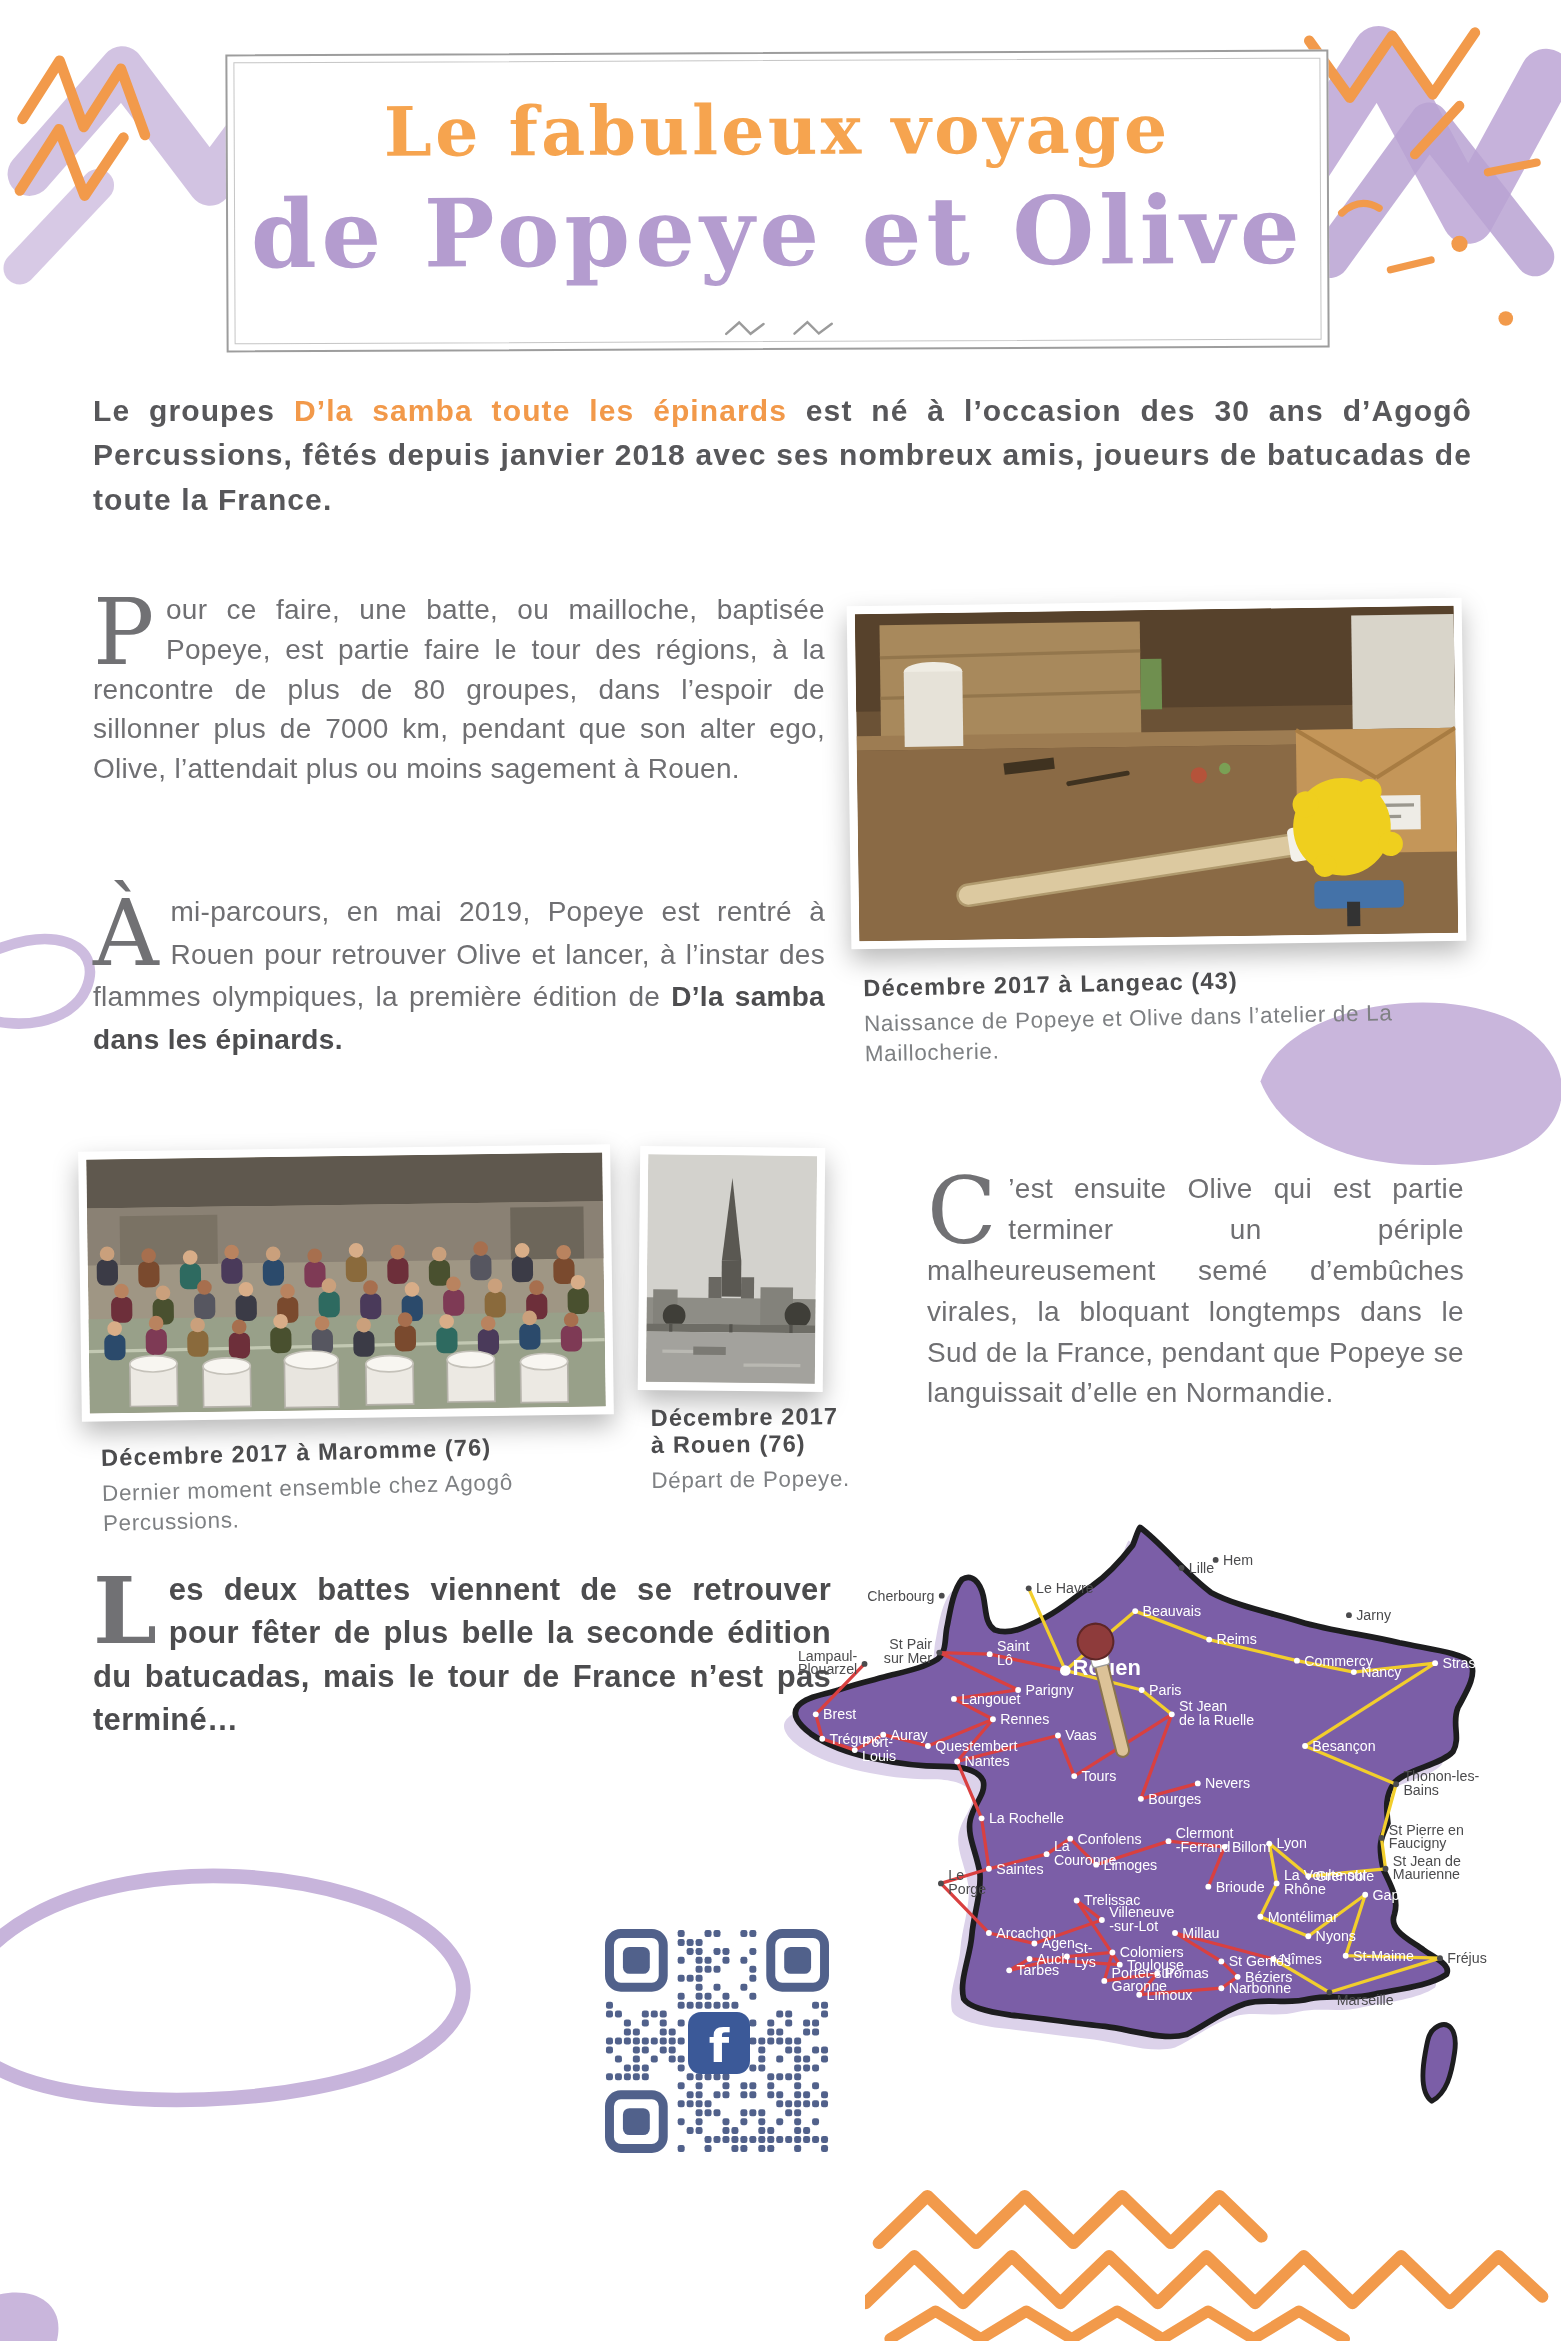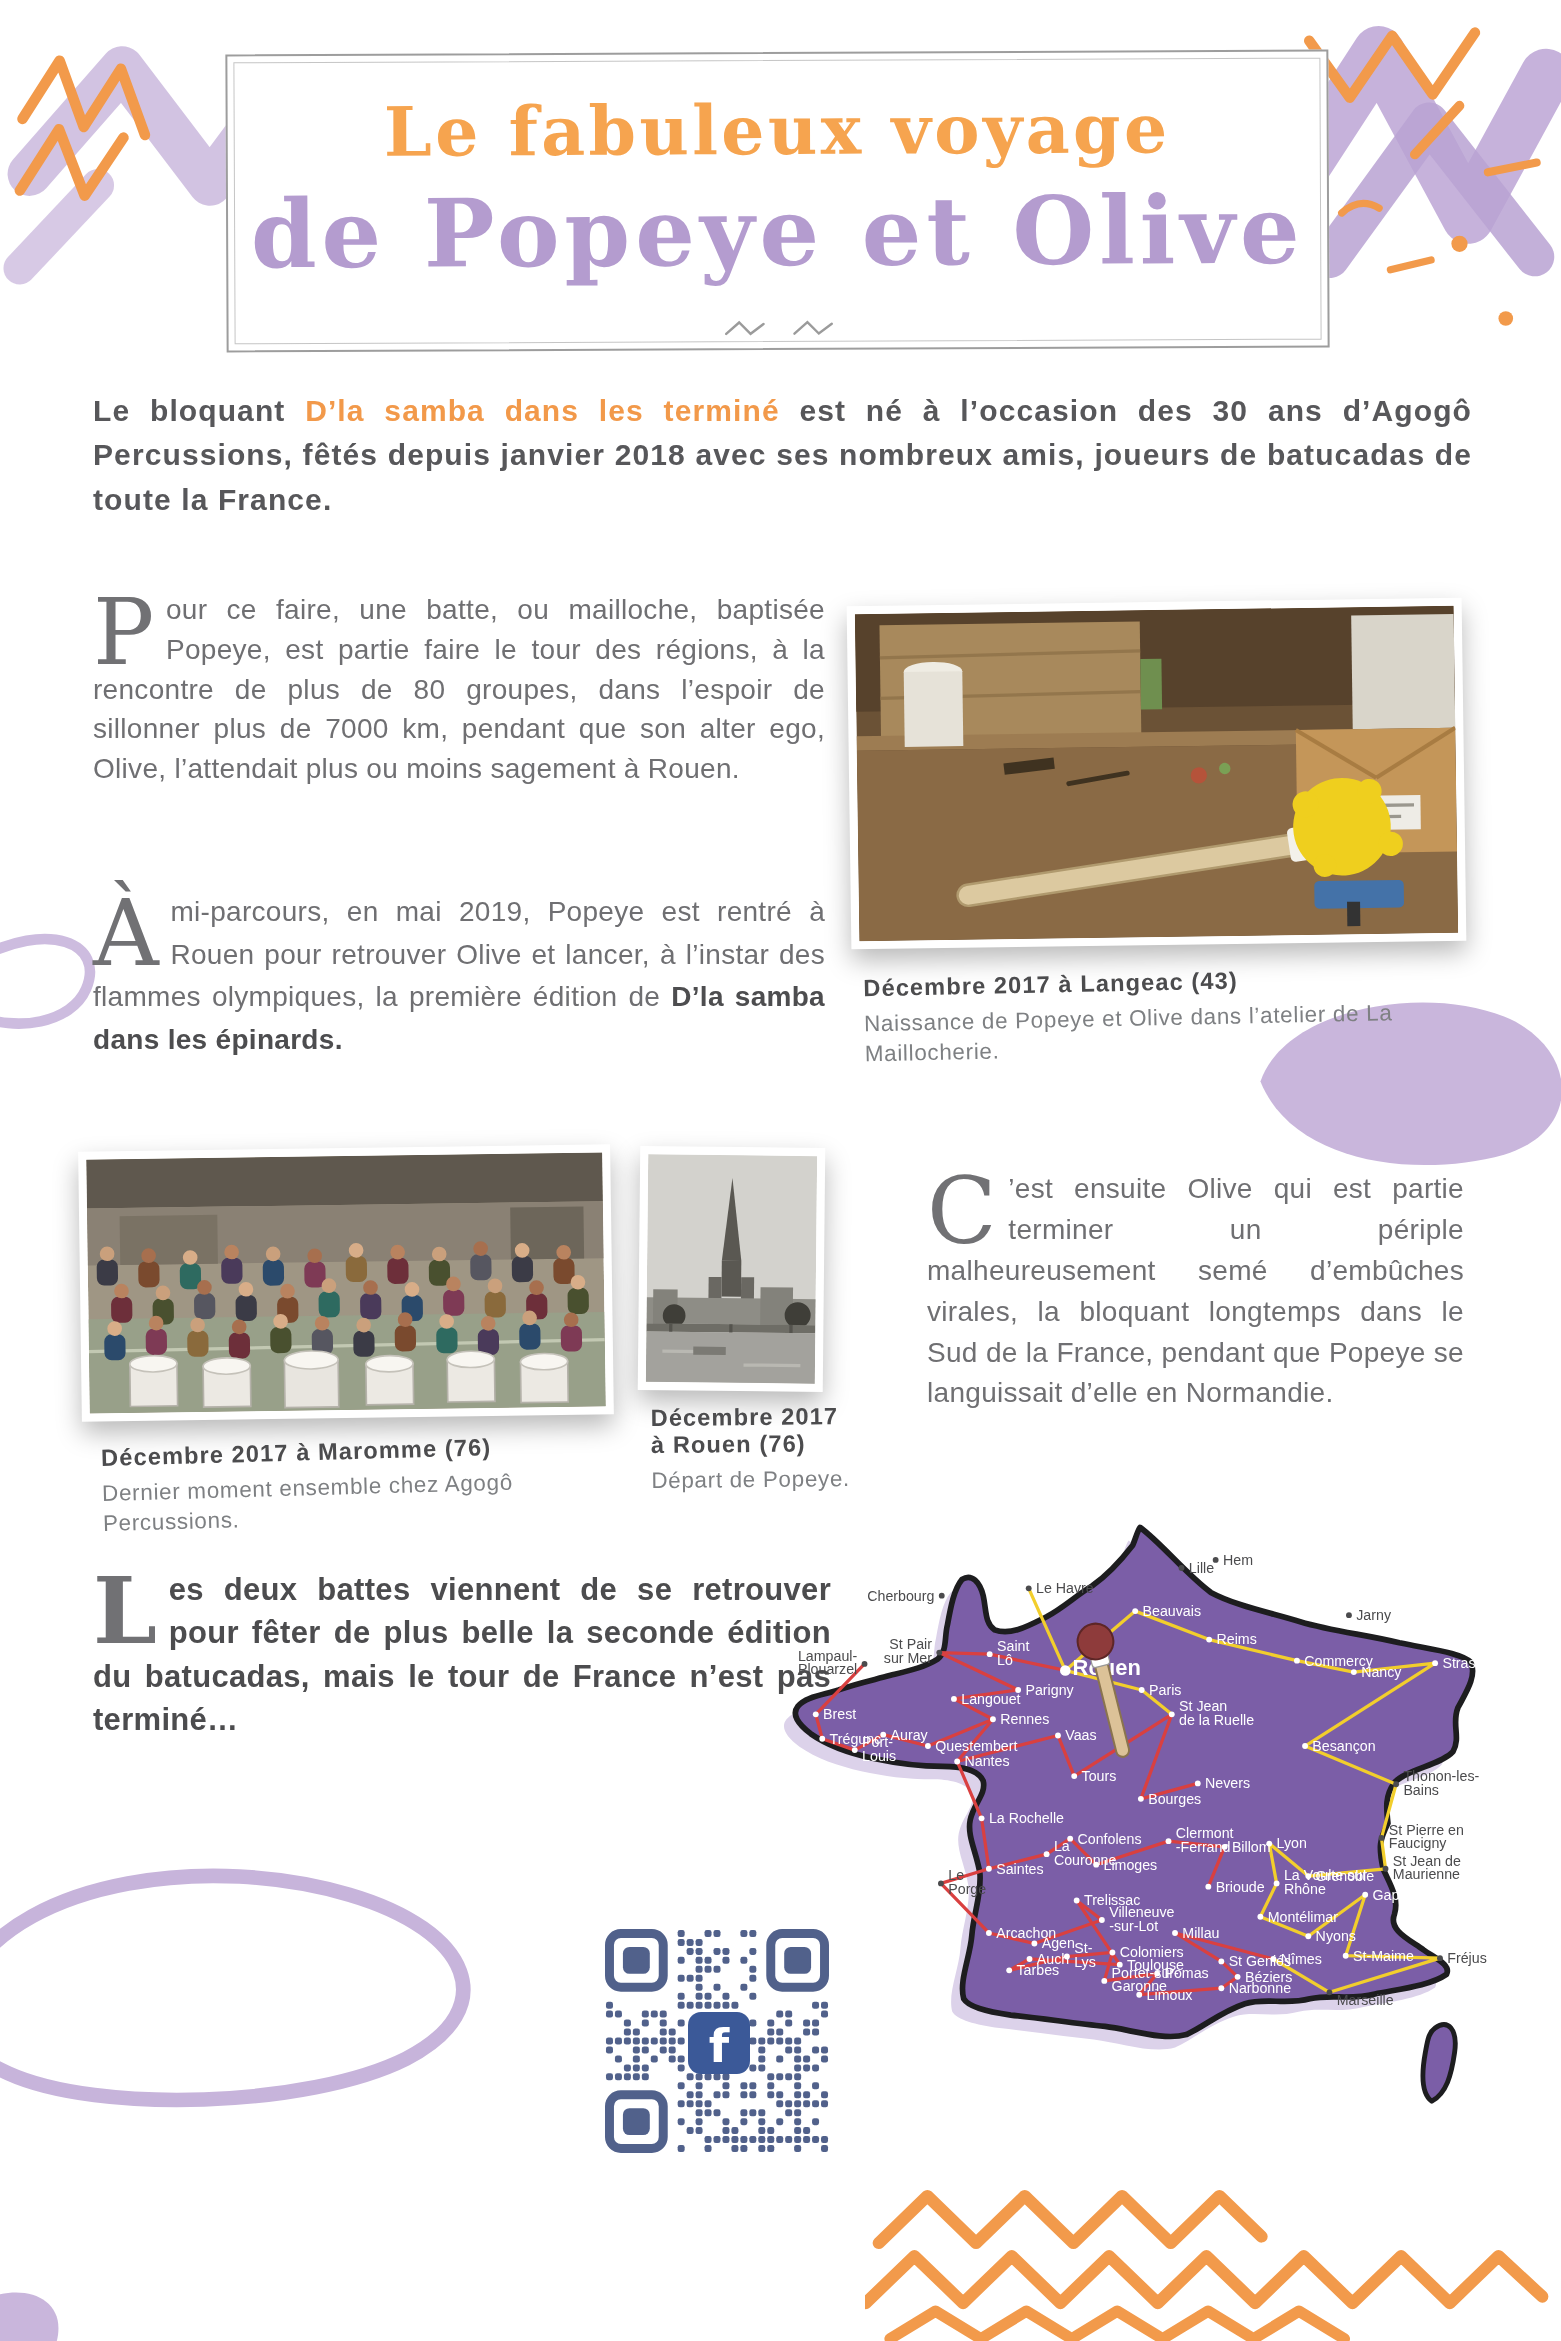--- a/index.html
+++ b/index.html
@@ -108,21 +108,21 @@
 
   <div class="title-box">
     <div class="title-l1">Le fabuleux voyage</div>
     <div class="title-l2">de Popeye et Olive</div>
     <svg style="position:absolute;left:496px;bottom:11.4px;" width="130" height="18" viewBox="0 0 160 22">
       <polyline points="2,18 18,4 32,18 48,6" fill="none" stroke="#9b9b9b" stroke-width="3" stroke-linecap="round"></polyline>
       <polyline points="86,18 102,4 116,18 132,6" fill="none" stroke="#9b9b9b" stroke-width="3" stroke-linecap="round"></polyline>
     </svg>
   </div>
 
-  <p class="intro"><span>Le bloquant </span><span class="hl">D’la samba dans les terminé</span><span> est né à l’occasion des 30 ans d’Agogô Percussions, fêtés depuis janvier 2018 avec ses nombreux amis, joueurs de batucadas de toute la France.</span></p>
+  <p class="intro"><span>Le groupes </span><span class="hl">D’la samba toute les épinards</span><span> est né à l’occasion des 30 ans d’Agogô Percussions, fêtés depuis janvier 2018 avec ses nombreux amis, joueurs de batucadas de toute la France.</span></p>
 
   <p class="body-para p1"><span class="dropcap">P</span><span>our ce faire, une batte, ou mailloche, baptisée Popeye, est partie faire le tour des régions, à la rencontre de plus de 80 groupes, dans l’espoir de sillonner plus de 7000 km, pendant que son alter ego, Olive, l’attendait plus ou moins sagement à Rouen.</span></p>
 
   <figure class="photo photo-1">
     <svg width="599" height="327" viewBox="0 0 736 402">
       <rect width="736" height="402" fill="#6b5236"></rect>
       <rect width="736" height="120" fill="#57422c"></rect>
       <rect x="30" y="14" width="320" height="150" fill="#a8895c"></rect>
       <line x1="30" y1="54" x2="350" y2="50" stroke="#93764c" stroke-width="4"></line>
       <line x1="30" y1="104" x2="350" y2="100" stroke="#93764c" stroke-width="4"></line>

